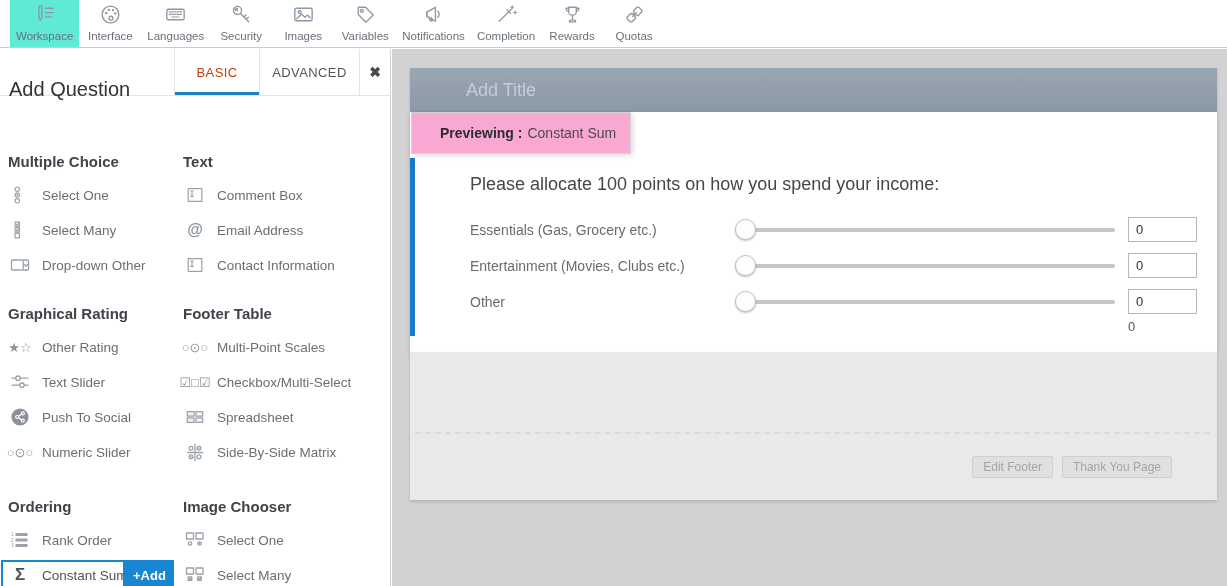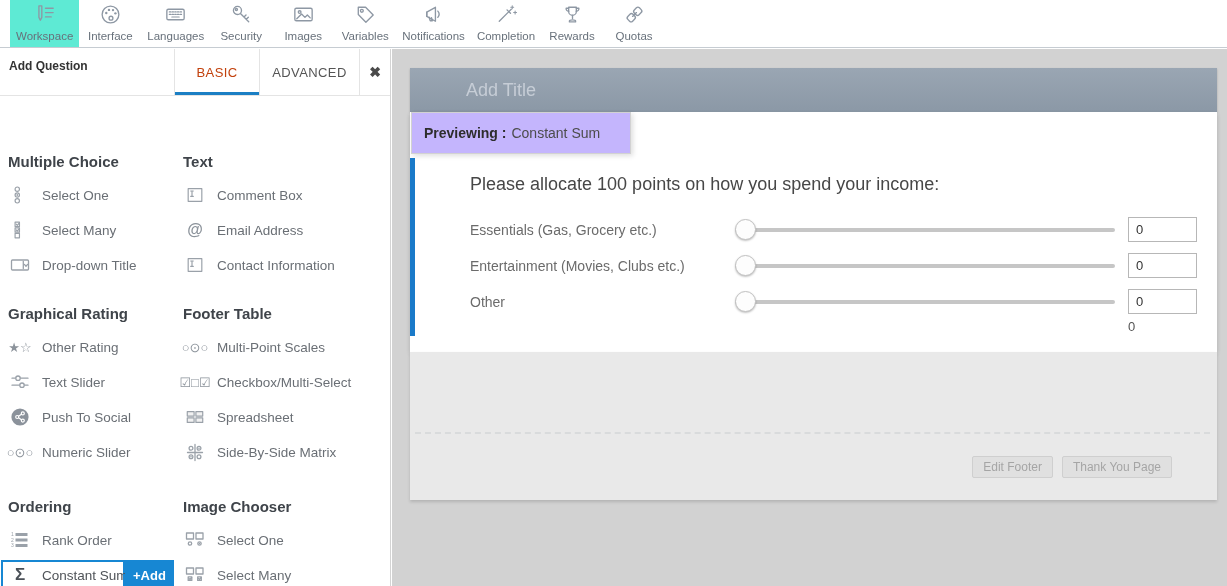--- a/index.html
+++ b/index.html
@@ -11,21 +11,21 @@
   .tb-item { min-width:62px; padding:0 6px; display:flex; flex-direction:column; align-items:center; justify-content:flex-end; padding-bottom:5px; gap:3px; cursor:pointer; }
   .tb-item.active { background:#5eead4; }
   .tb-icon { height:24px; display:flex; align-items:flex-end; justify-content:center; }
   .tb-icon svg { stroke:#8e98a4; fill:none; stroke-width:1.4; stroke-linecap:round; stroke-linejoin:round; }
   .tb-icon svg .fdot { fill:#8e98a4; stroke:none; }
   .tb-label { font-size:11.5px; color:#68717b; white-space:nowrap; }
 
   
   .sidebar { position:absolute; top:49px; left:0; width:391px; bottom:0; background:#fff; border-right:1px solid #d4d4d4; }
   .sb-header { height:47px; border-bottom:1px solid #e4e4e4; display:flex; align-items:stretch; }
-  .sb-title { flex:1; font-size:12px; font-weight:bold; color:#333; padding:10px 0 0 9px; }
+  .sb-title { flex:1; font-size:20px; font-weight:normal; color:#333; padding:29px 0 0 9px; }
   .tab { display:flex; align-items:center; justify-content:center; font-size:13px; color:#555; border-left:1px solid #e4e4e4; position:relative; cursor:pointer; letter-spacing:.4px; }
   .tab-basic { width:85px; }
   .tab-advanced { width:100px; }
   .tab.active { color:#c2410c; }
   .tab.active::after { content:""; position:absolute; left:0; right:0; bottom:0; height:3px; background:#1b7fc4; }
   .sb-close { width:31px; display:flex; align-items:center; justify-content:center; border-left:1px solid #e4e4e4; color:#4a4a4a; font-weight:bold; font-size:14px; cursor:pointer; }
 
   .col { position:absolute; top:104px; }
   .col-left { left:8px;  width:170px; }
   .col-right { left:183px; width:206px; }
@@ -44,21 +44,21 @@
 
   .cs-row { height:30px; margin-top:7px; position:relative; gap:0; }
   .cs-box { display:flex; align-items:center; gap:10px; height:30px; width:124px; padding-left:5px; margin-left:-7px; background:#fff; border:2px solid #1787d3; }
   .cs-box .cs-label-sb { font-size:13.5px; color:#4f5358; }
   .add-btn { height:30px; background:#1787d3; color:#fff; font-size:13px; font-weight:bold; display:flex; align-items:center; padding:0 8px; cursor:pointer; }
 
   
   .canvas { position:absolute; left:392px; top:49px; right:0; bottom:0; background:#d2d2d2; }
   .title-bar { position:absolute; left:18px; top:19px; width:807px; height:44px; background:linear-gradient(#9aa6b3,#8b98a6); color:#c6cdd6; font-size:18px; display:flex; align-items:center; padding-left:56px; cursor:text; box-shadow:0 1px 2px rgba(0,0,0,.2); }
   .card { position:absolute; left:18px; top:63px; width:807px; height:240px; background:#fff; box-shadow:0 2px 4px rgba(0,0,0,.18); }
-  .previewing { position:absolute; left:1px; top:0; width:220px; height:42px; background:#c4b5fd; border:1px solid #d2d2d2; box-shadow:2px 2px 5px rgba(0,0,0,.13); display:flex; align-items:center; padding-left:12px; font-size:14px; color:#4c4c4c; }
+  .previewing { position:absolute; left:1px; top:0; width:220px; height:42px; background:#f9a8d4; border:1px solid #d2d2d2; box-shadow:2px 2px 5px rgba(0,0,0,.13); display:flex; align-items:center; padding-left:28px; font-size:14px; color:#4c4c4c; }
   .previewing .pv-label { color:#2d2d2d; font-weight:bold; margin-right:5px; }
   .blue-bar { position:absolute; left:0; top:46px; width:5px; height:178px; background:#1a7ac9; }
   .q-title { position:absolute; left:60px; top:62px; font-size:18px; color:#474747; }
   .cs-item { position:absolute; left:60px; height:26px; width:727px; display:flex; align-items:center; }
   .cs-item.r0 { top:105px; } .cs-item.r1 { top:141px; } .cs-item.r2 { top:177px; }
   .cs-label { width:255px; font-size:14px; color:#6b6b6b; }
   .slider { position:relative; width:380px; height:26px; flex:none; margin-left:10px; cursor:pointer; }
   .track { position:absolute; left:0; right:0; top:11px; height:4px; background:#c6c6c6; border-radius:2px; }
   .handle { position:absolute; left:0; top:2px; width:21px; height:21px; background:#fdfdfd; border:1px solid #c2c2c2; border-radius:50%; box-shadow:0 1px 2px rgba(0,0,0,.25); }
   .cs-input { position:absolute; left:658px; top:0; width:69px; height:25px; border:1px solid #b7b7b7; background:#fff; font-family:"Liberation Sans",sans-serif; font-size:13px; color:#333; padding-left:7px; }
@@ -218,21 +218,21 @@
           <span>Select Many</span>
         </div>
         <div class="q-item">
           <span class="q-icon">
             <svg width="22" height="18" viewBox="0 0 22 18">
                 <rect x="2.5" y="4" width="17" height="10" rx="1"></rect>
                 <path d="M14.3 5.5v7"></path>
                 <path d="M15.4 8.4l1.6 1.8 1.6-1.8"></path>
               </svg>
           </span>
-          <span>Drop-down Title</span>
+          <span>Drop-down Other</span>
         </div>
       </div>
 
       <div class="section sec-mt1">
         <div class="section-title">Graphical Rating</div>
         <div class="q-item">
           <span class="q-icon glyph">★☆</span>
           <span>Other Rating</span>
         </div>
         <div class="q-item">

